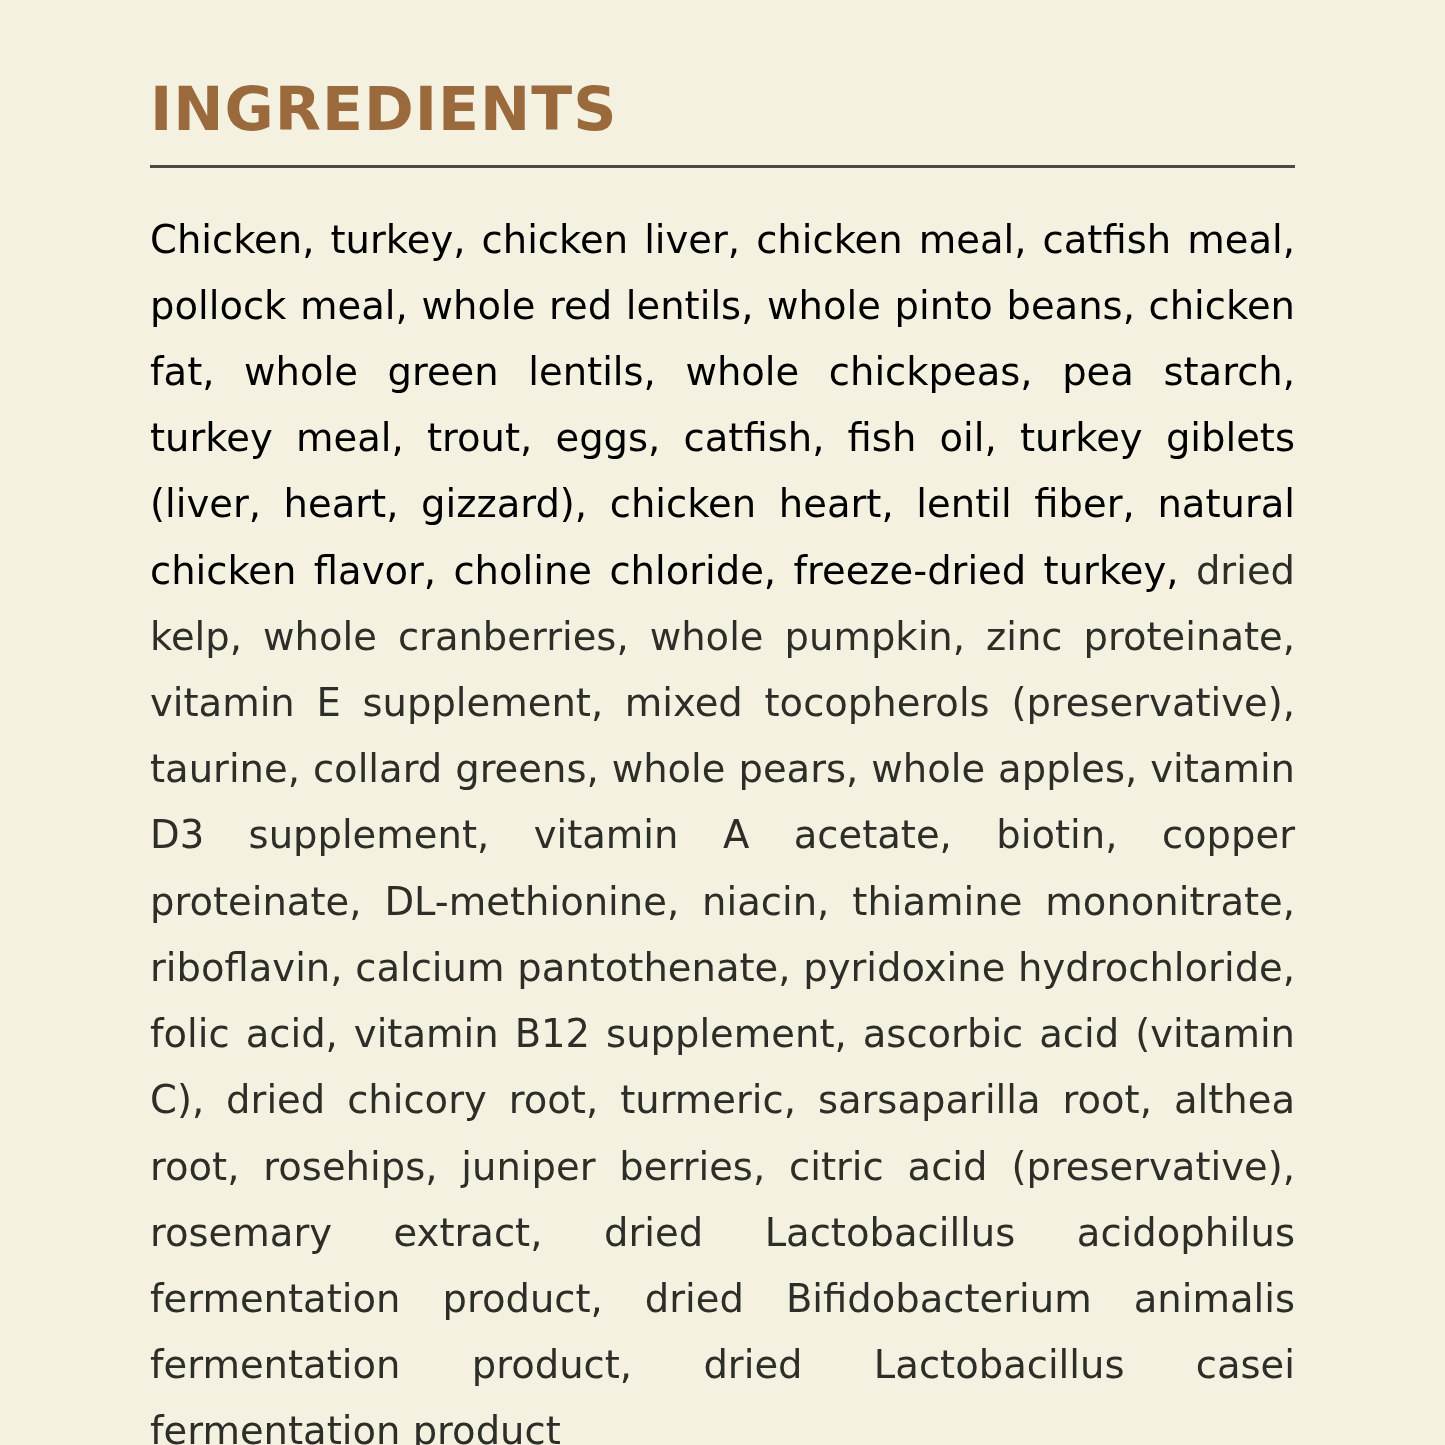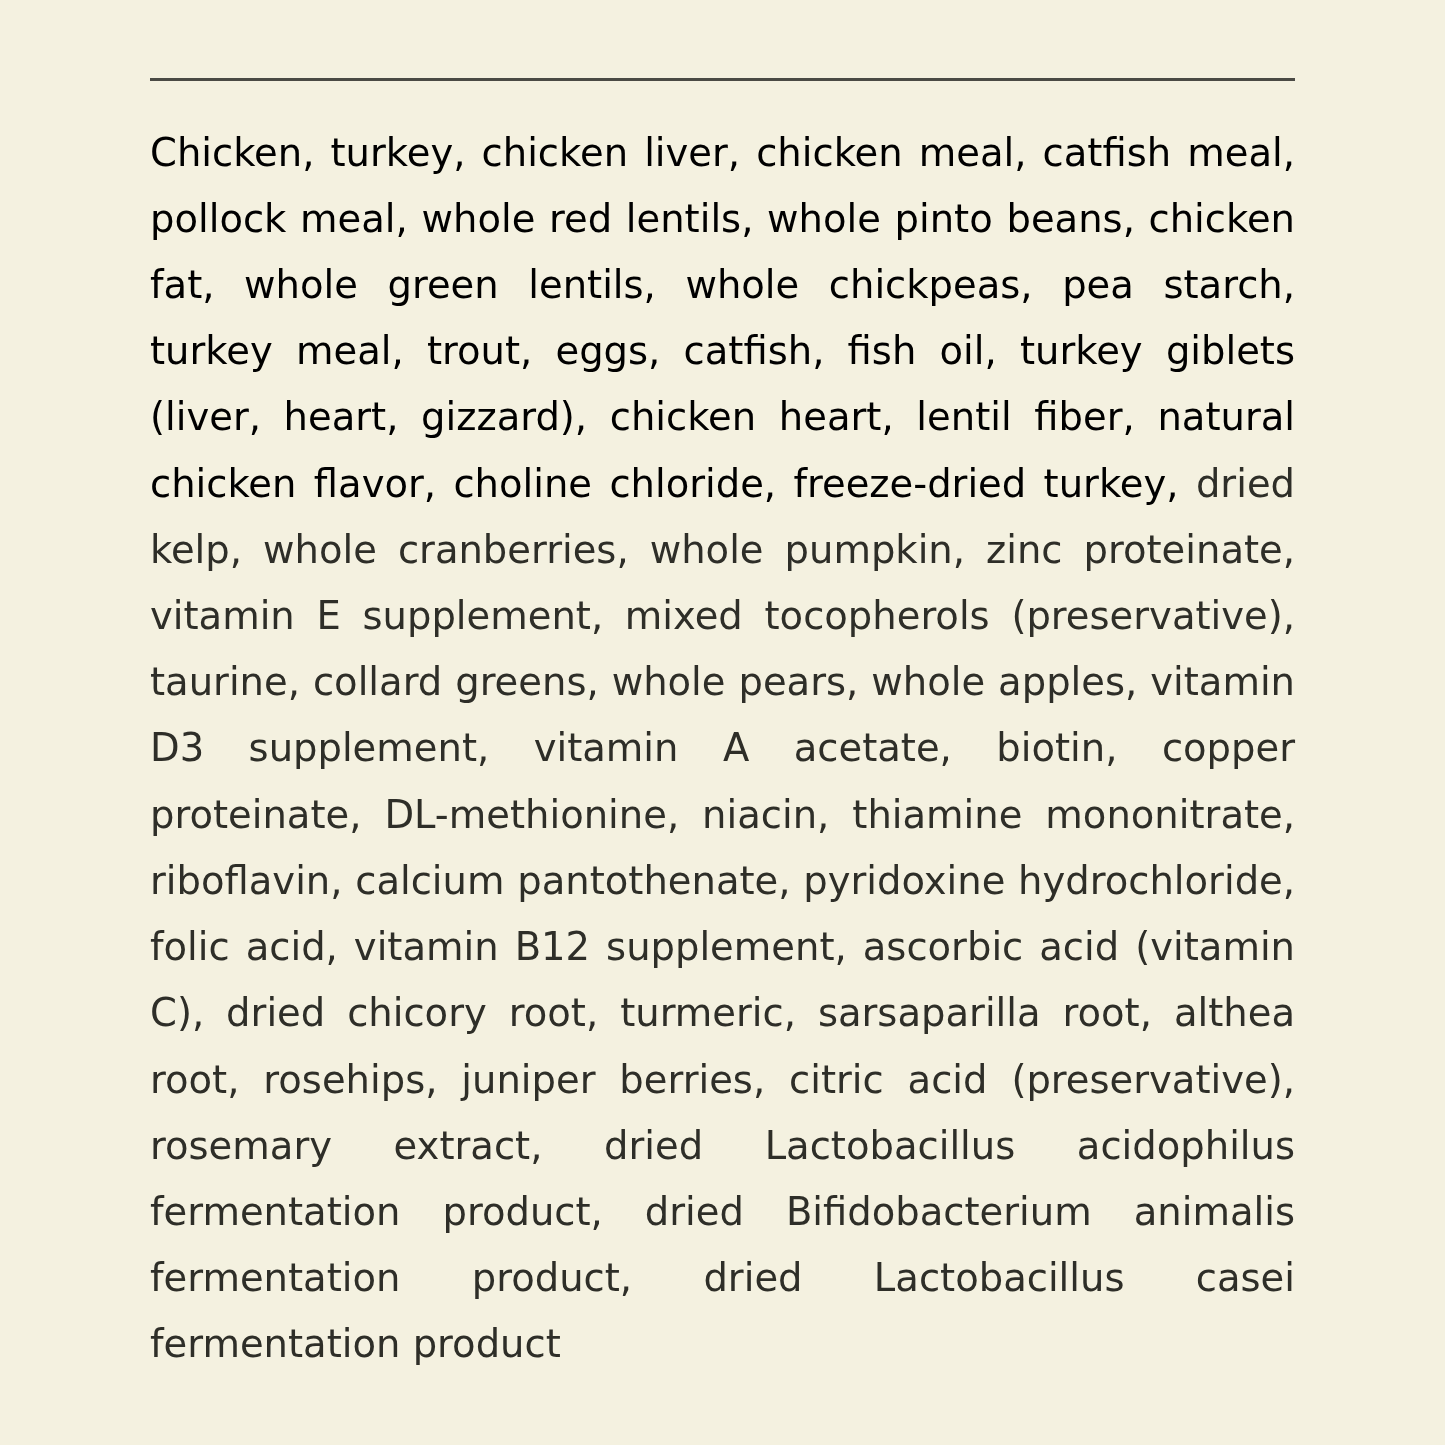--- a/index.html
+++ b/index.html
@@ -49,15 +49,16 @@
   }
   .ingredients .secondary {
     font-weight: normal;
     color: #2e2e28;
   }
 </style>
 </head>
 <body>
 
 <div class="panel">
+  <h1 class="title">INGREDIENTS</h1>
   <div class="rule"></div>
   <p class="ingredients"><span class="primary">Chicken, turkey, chicken liver, chicken meal, catfish meal, pollock meal, whole red lentils, whole pinto beans, chicken fat, whole green lentils, whole chickpeas, pea starch, turkey meal, trout, eggs, catfish, fish oil, turkey giblets (liver, heart, gizzard), chicken heart, lentil fiber, natural chicken flavor, choline chloride, freeze-dried turkey,</span><span class="secondary"> dried kelp, whole cranberries, whole pumpkin, zinc proteinate, vitamin E supplement, mixed tocopherols (preservative), taurine, collard greens, whole pears, whole apples, vitamin D3 supplement, vitamin A acetate, biotin, copper proteinate, DL-methionine, niacin, thiamine mononitrate, riboflavin, calcium pantothenate, pyridoxine hydrochloride, folic acid, vitamin B12 supplement, ascorbic acid (vitamin C), dried chicory root, turmeric, sarsaparilla root, althea root, rosehips, juniper berries, citric acid (preservative), rosemary extract, dried Lactobacillus acidophilus fermentation product, dried Bifidobacterium animalis fermentation product, dried Lactobacillus casei fermentation product</span></p>
 </div>
 
 </body></html>

